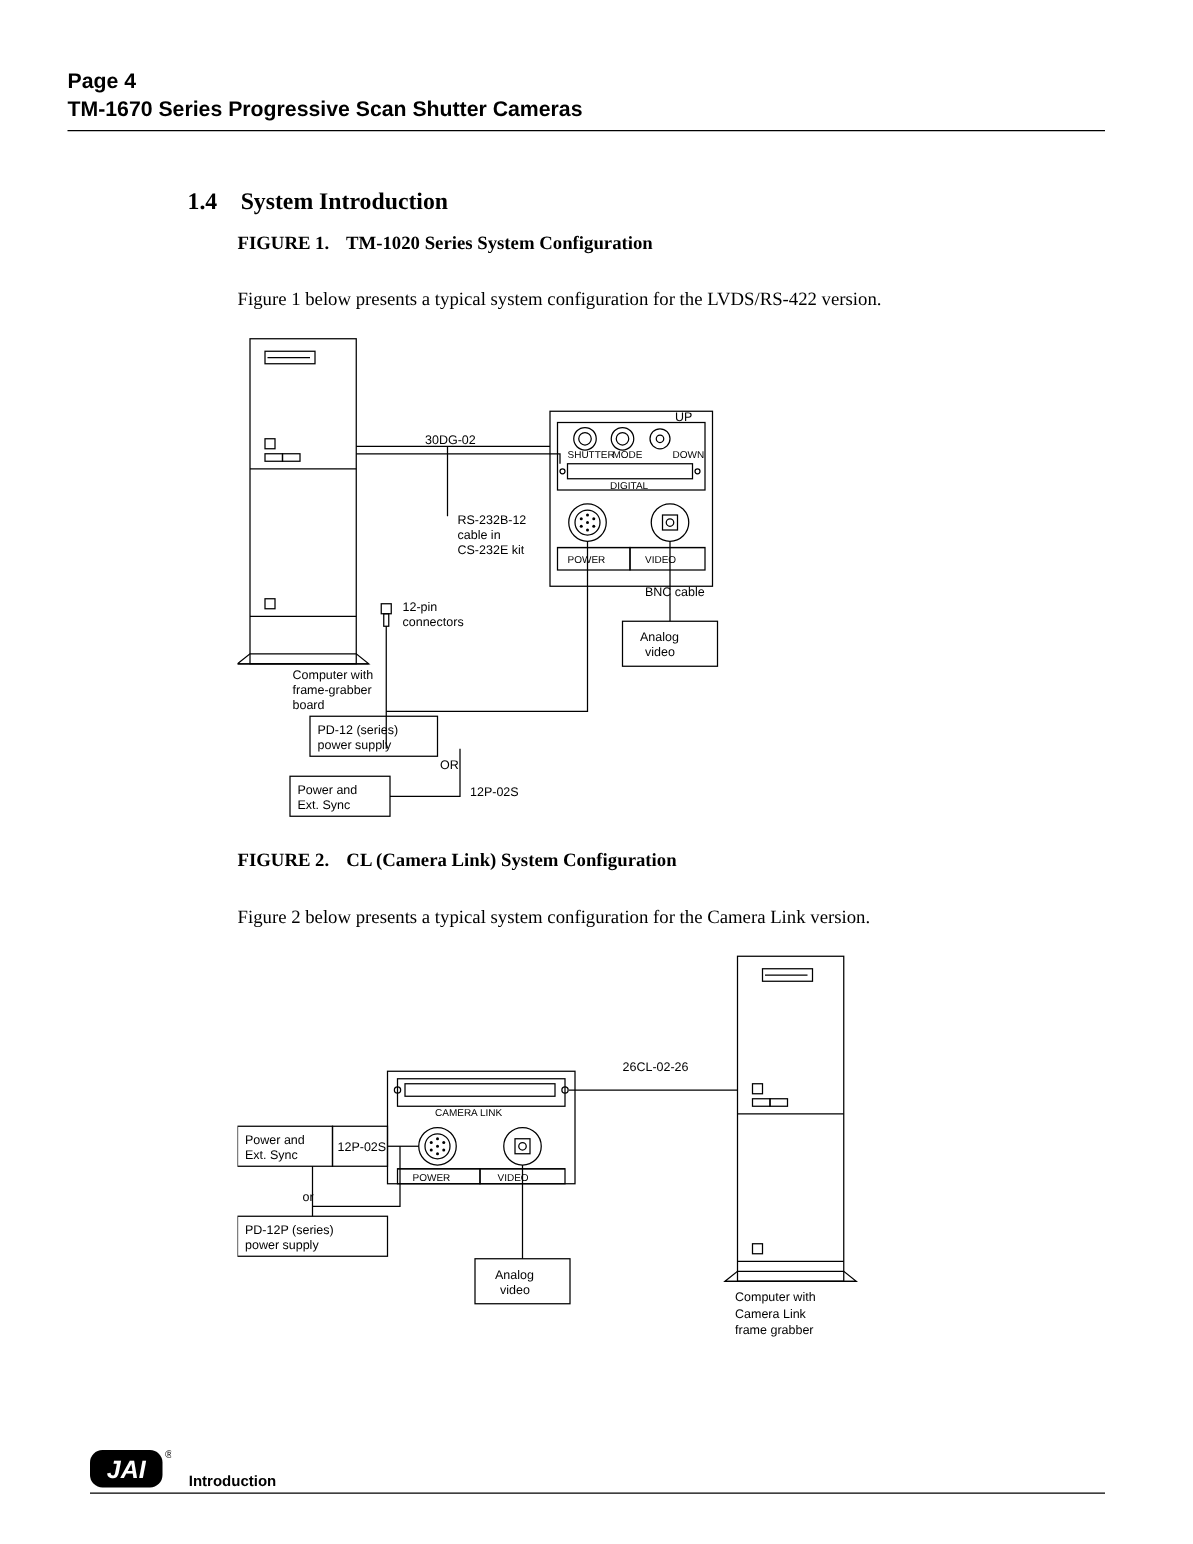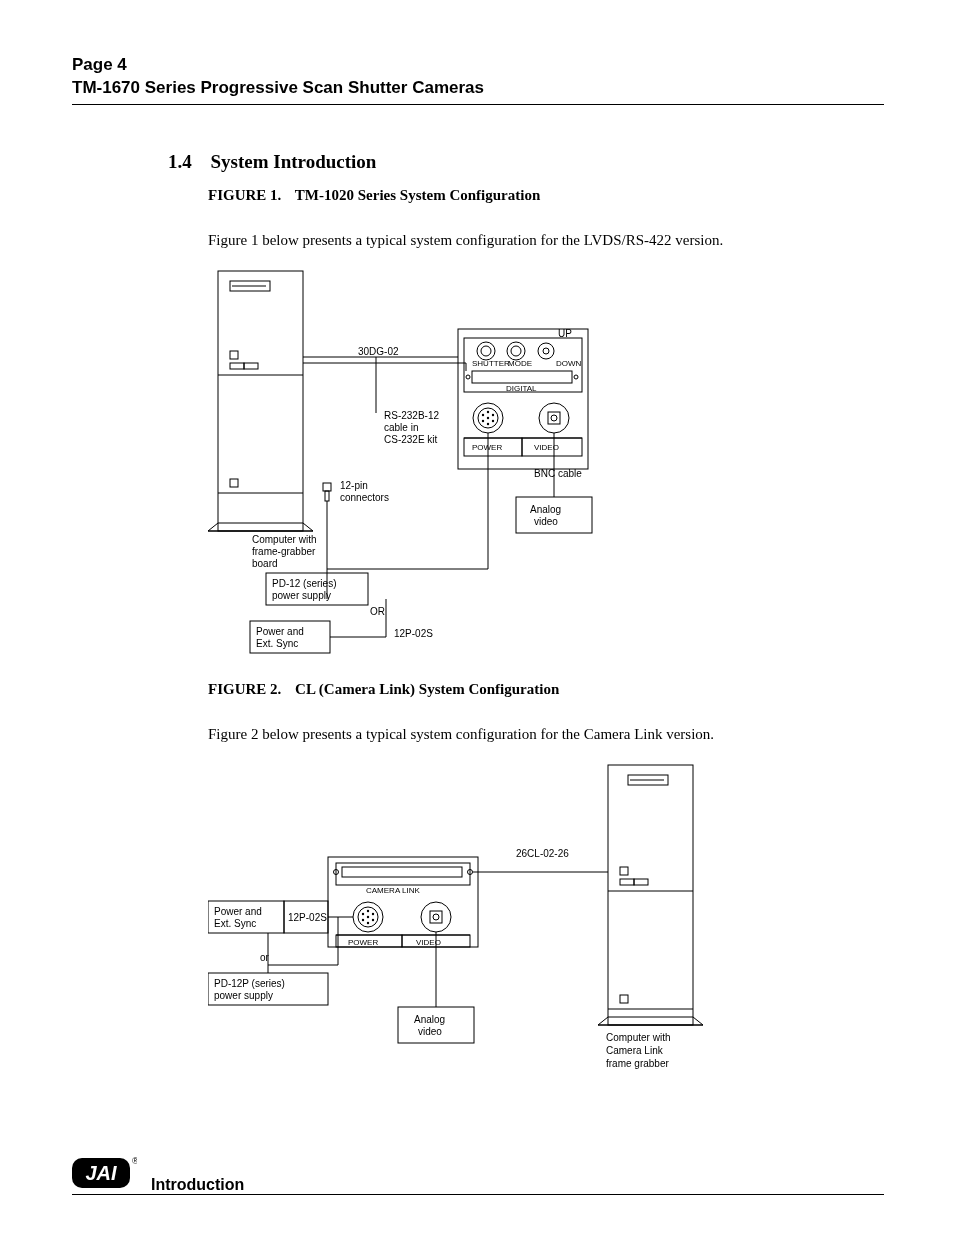--- a/index.html
+++ b/index.html
@@ -1,31 +1,31 @@
 <!DOCTYPE html>
 <html><head>
 <meta charset="utf-8">
 <style>
   html,body{margin:0;padding:0;background:#fff;color:#000;font-family:"Times New Roman",Times,serif}
-  .page{width:954px;height:1235px;position:relative;margin:0 auto;box-sizing:border-box;padding:54px 70px 0 72px}
+  .page{width:954px;height:1235px;position:relative;margin:0 auto;box-sizing:border-box;padding:54px 70px 0 54px}
   .hdr{font-family:Arial,Helvetica,sans-serif;font-weight:700;font-size:17px;line-height:1.35}
   .hdr hr{border:0;border-top:1.6px solid #000;margin:4px 0 0 0}
   .sec-head{margin:46px 0 0 96px;font-size:19px;font-weight:700}
   .sec-num{display:inline-block;margin-right:14px}
   .fig-label{margin:14px 0 0 136px;font-size:15px;font-weight:700}
   .fig-label .lbl{margin-right:10px}
   .fig-desc{margin:28px 0 0 136px;font-size:15px}
   .diagram-block{position:relative;margin:14px 0 0 136px;background:#fff}
   .diagram-block svg{display:block}
   svg text{font-family:Arial,Helvetica,sans-serif}
   .footer{position:absolute;left:72px;right:70px;bottom:40px}
   .footer hr{border:0;border-top:1.4px solid #000;margin:0}
   .footer-row{display:flex;margin-top:-30px}
   .logo-wrap{width:65px;height:38px;margin-right:14px}
-  .footer-label{font-family:Arial,Helvetica,sans-serif;font-weight:700;font-size:16px;margin-top:22px}
+  .footer-label{font-family:Arial,Helvetica,sans-serif;font-weight:700;font-size:12px;margin-top:22px}
 </style>
 </head>
 <body>
 
 <div class="page">
 
   <div class="hdr">
     <div>Page 4</div>
     <div>TM-1670 Series Progressive Scan Shutter Cameras</div>
     <hr>

